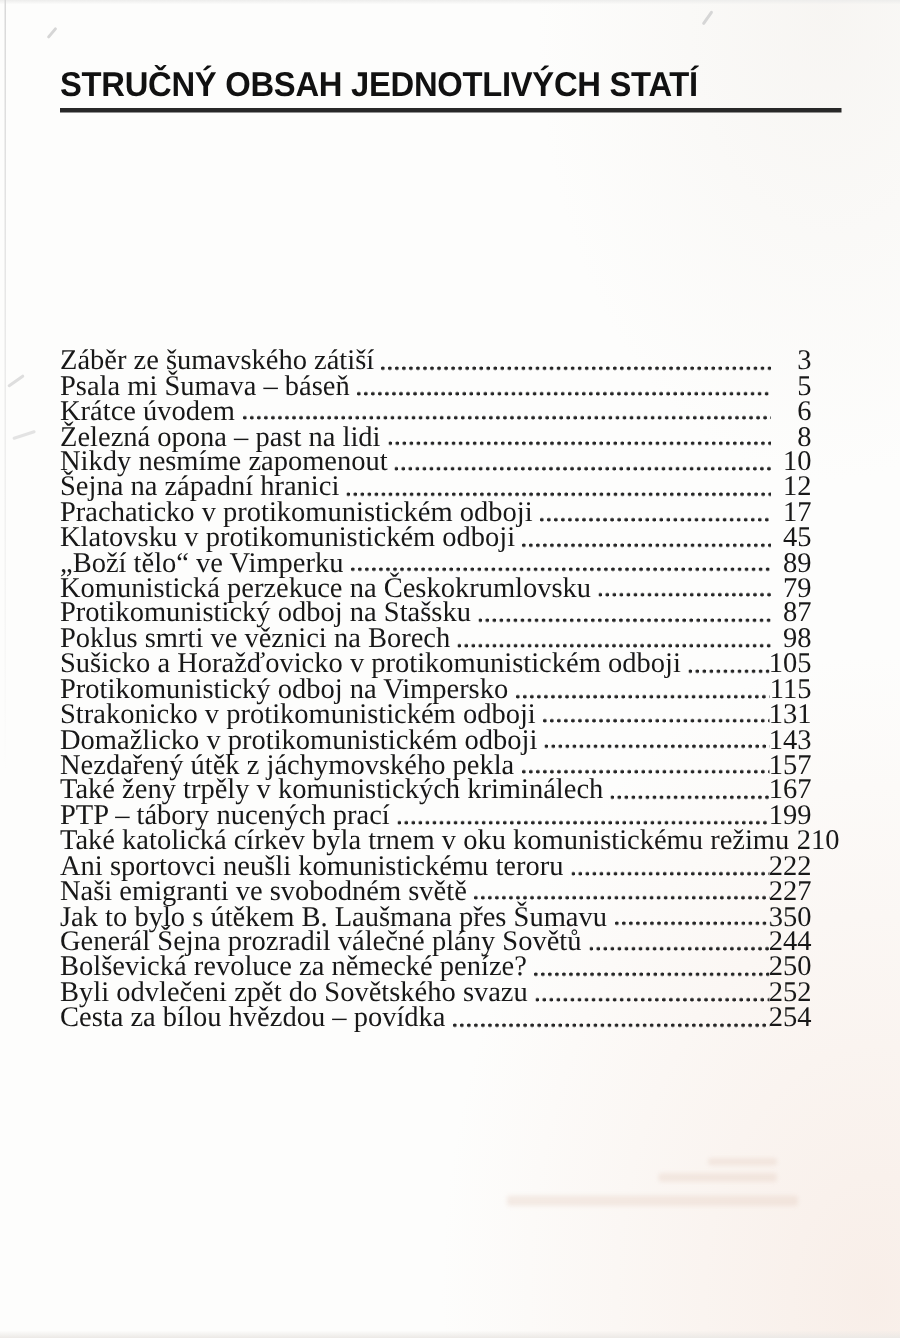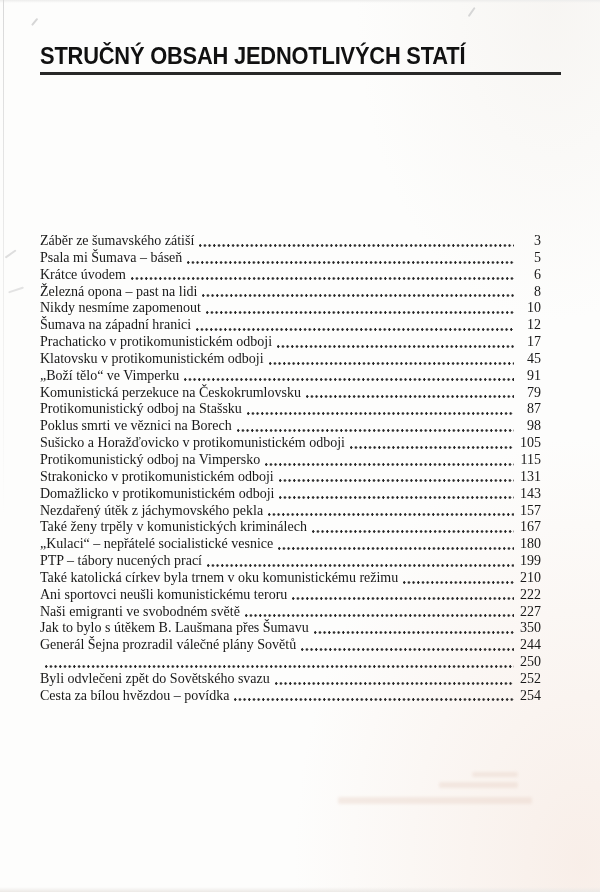--- a/index.html
+++ b/index.html
@@ -32,21 +32,21 @@
     letter-spacing: -0.2px; color: #111;
     transform: scaleX(0.95); transform-origin: left top;
     white-space: nowrap;
   }
   .rule {
     position: absolute; left: 40px; top: 72px;
     width: 521px; height: 2.5px; background: #282828;
   }
   .toc {
     position: absolute; left: 40px; top: 233px; width: 501px;
-    font-size: 14px; line-height: 16.85px;
+    font-size: 19px; line-height: 16.85px;
   }
   .toc-row { display: flex; align-items: baseline; }
   .toc-title { white-space: nowrap; }
   .leader {
     flex: 1 1 auto;
     align-self: stretch;
     margin-left: 5px;
     background-image: radial-gradient(circle at 1.2px 1.5px, #242424 1.05px, rgba(0,0,0,0) 1.35px);
     background-size: 4.7px 3px;
     background-repeat: repeat-x;
@@ -95,38 +95,38 @@
         <span class="toc-title">Železná opona – past na lidi</span>
         <span class="leader"></span>
         <span class="pagenum">8</span>
       </div>
       <div class="toc-row">
         <span class="toc-title">Nikdy nesmíme zapomenout</span>
         <span class="leader"></span>
         <span class="pagenum">10</span>
       </div>
       <div class="toc-row">
-        <span class="toc-title">Šumava na západní hranici</span>
+        <span class="toc-title">Šejna na západní hranici</span>
         <span class="leader"></span>
         <span class="pagenum">12</span>
       </div>
       <div class="toc-row">
         <span class="toc-title">Prachaticko v protikomunistickém odboji</span>
         <span class="leader"></span>
         <span class="pagenum">17</span>
       </div>
       <div class="toc-row">
         <span class="toc-title">Klatovsku v protikomunistickém odboji</span>
         <span class="leader"></span>
         <span class="pagenum">45</span>
       </div>
       <div class="toc-row">
         <span class="toc-title">„Boží tělo“ ve Vimperku</span>
         <span class="leader"></span>
-        <span class="pagenum">91</span>
+        <span class="pagenum">89</span>
       </div>
       <div class="toc-row">
         <span class="toc-title">Komunistická perzekuce na Českokrumlovsku</span>
         <span class="leader"></span>
         <span class="pagenum">79</span>
       </div>
       <div class="toc-row">
         <span class="toc-title">Protikomunistický odboj na Stašsku</span>
         <span class="leader"></span>
         <span class="pagenum">87</span>
@@ -160,25 +160,20 @@
         <span class="toc-title">Nezdařený útěk z jáchymovského pekla</span>
         <span class="leader"></span>
         <span class="pagenum">157</span>
       </div>
       <div class="toc-row">
         <span class="toc-title">Také ženy trpěly v komunistických kriminálech</span>
         <span class="leader"></span>
         <span class="pagenum">167</span>
       </div>
       <div class="toc-row">
-        <span class="toc-title">„Kulaci“ – nepřátelé socialistické vesnice</span>
-        <span class="leader"></span>
-        <span class="pagenum">180</span>
-      </div>
-      <div class="toc-row">
         <span class="toc-title">PTP – tábory nucených prací</span>
         <span class="leader"></span>
         <span class="pagenum">199</span>
       </div>
       <div class="toc-row">
         <span class="toc-title">Také katolická církev byla trnem v oku komunistickému režimu</span>
         <span class="leader"></span>
         <span class="pagenum">210</span>
       </div>
       <div class="toc-row">
@@ -195,20 +190,21 @@
         <span class="toc-title">Jak to bylo s útěkem B. Laušmana přes Šumavu</span>
         <span class="leader"></span>
         <span class="pagenum">350</span>
       </div>
       <div class="toc-row">
         <span class="toc-title">Generál Šejna prozradil válečné plány Sovětů</span>
         <span class="leader"></span>
         <span class="pagenum">244</span>
       </div>
       <div class="toc-row">
+        <span class="toc-title">Bolševická revoluce za německé peníze?</span>
         <span class="leader"></span>
         <span class="pagenum">250</span>
       </div>
       <div class="toc-row">
         <span class="toc-title">Byli odvlečeni zpět do Sovětského svazu</span>
         <span class="leader"></span>
         <span class="pagenum">252</span>
       </div>
       <div class="toc-row">
         <span class="toc-title">Cesta za bílou hvězdou – povídka</span>

